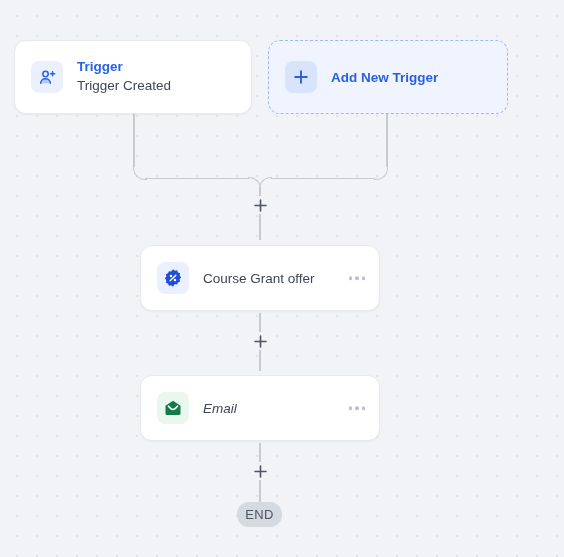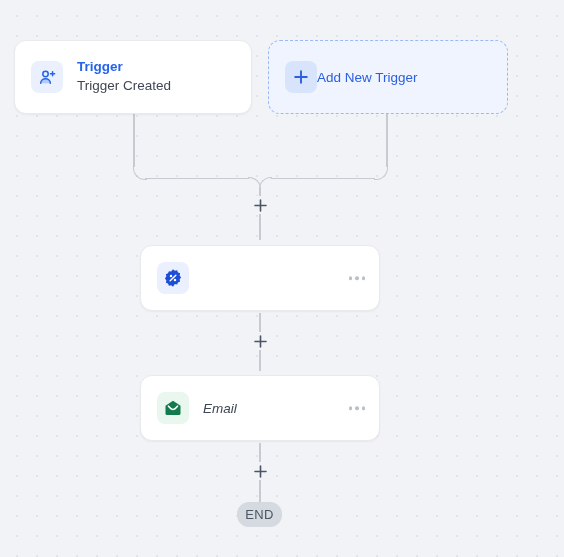--- a/index.html
+++ b/index.html
@@ -146,22 +146,23 @@
     width: 32px;
     height: 32px;
     border-radius: 8px;
     background: #d8e4fc;
     display: flex;
     align-items: center;
     justify-content: center;
     flex: 0 0 auto;
   }
   .add-label {
-    font-size: 13.5px;
-    font-weight: normal;
+    margin-left: 14px;
+    font-size: 13.5px;
+    font-weight: bold;
     color: #2a5fe0;
   }
 
   
   .end-pill {
     position: absolute;
     background: #d5d9e0;
     border-radius: 12px;
     display: flex;
     align-items: center;
@@ -238,20 +239,21 @@
 
   <div class="card" style="left:140px; top:245px; width:240px; height:66px; padding:0 16px;">
     <div class="icon-tile tile-blue">
       <svg width="20" height="20" viewBox="0 0 24 24" aria-hidden="true">
         <path d="M12 1.6l2.2 1.7 2.7-.5 1.1 2.5 2.5 1.1-.5 2.7 1.7 2.2-1.7 2.2.5 2.7-2.5 1.1-1.1 2.5-2.7-.5L12 22.4l-2.2-1.7-2.7.5-1.1-2.5-2.5-1.1.5-2.7L2.3 12.3 4 10.1l-.5-2.7 2.5-1.1 1.1-2.5 2.7.5L12 1.6z" fill="#1d4ed8"></path>
         <circle cx="9.6" cy="9.6" r="1.5" fill="#ffffff"></circle>
         <circle cx="14.4" cy="14.4" r="1.5" fill="#ffffff"></circle>
         <path d="M15.4 8.6l-6.8 6.8" stroke="#ffffff" stroke-width="1.7" stroke-linecap="round"></path>
       </svg>
     </div>
+    <div class="node-label" style="margin-left:14px;">Course Grant offer</div>
     <div class="dots-menu">
       <i></i>
       <i></i>
       <i></i>
     </div>
   </div>
 
   <div class="card" style="left:140px; top:375px; width:240px; height:66px; padding:0 16px;font-style:italic;">
     <div class="icon-tile tile-green">
       <svg width="20" height="20" viewBox="0 0 24 24" aria-hidden="true">

